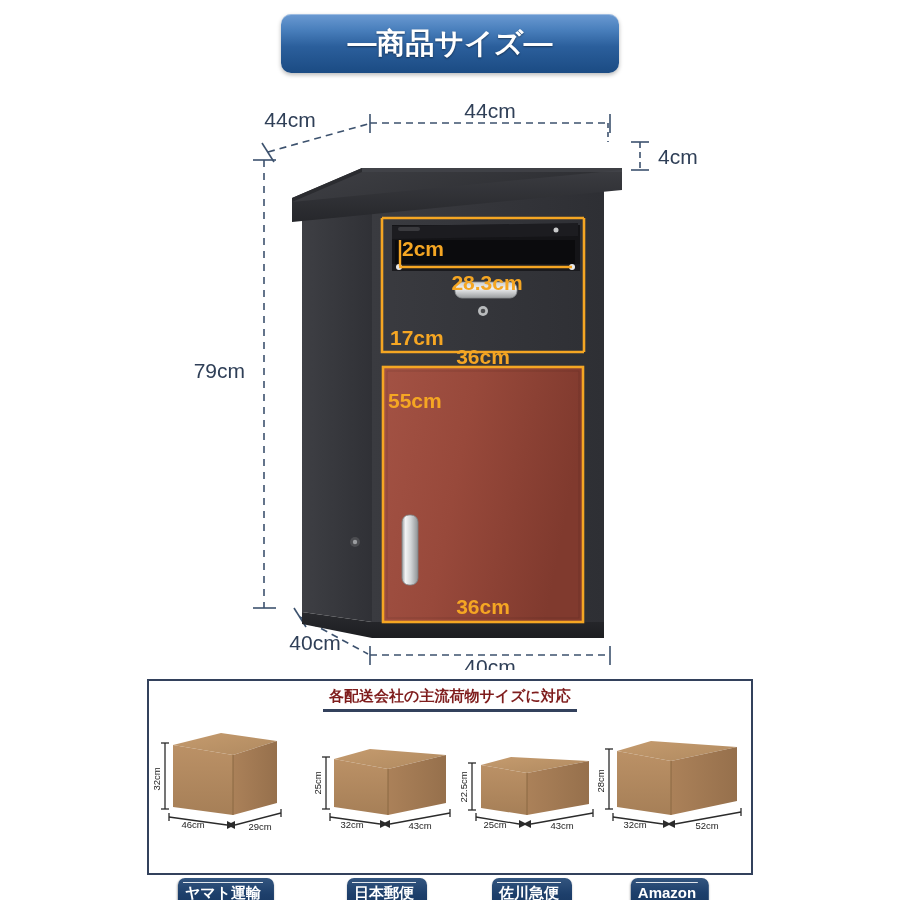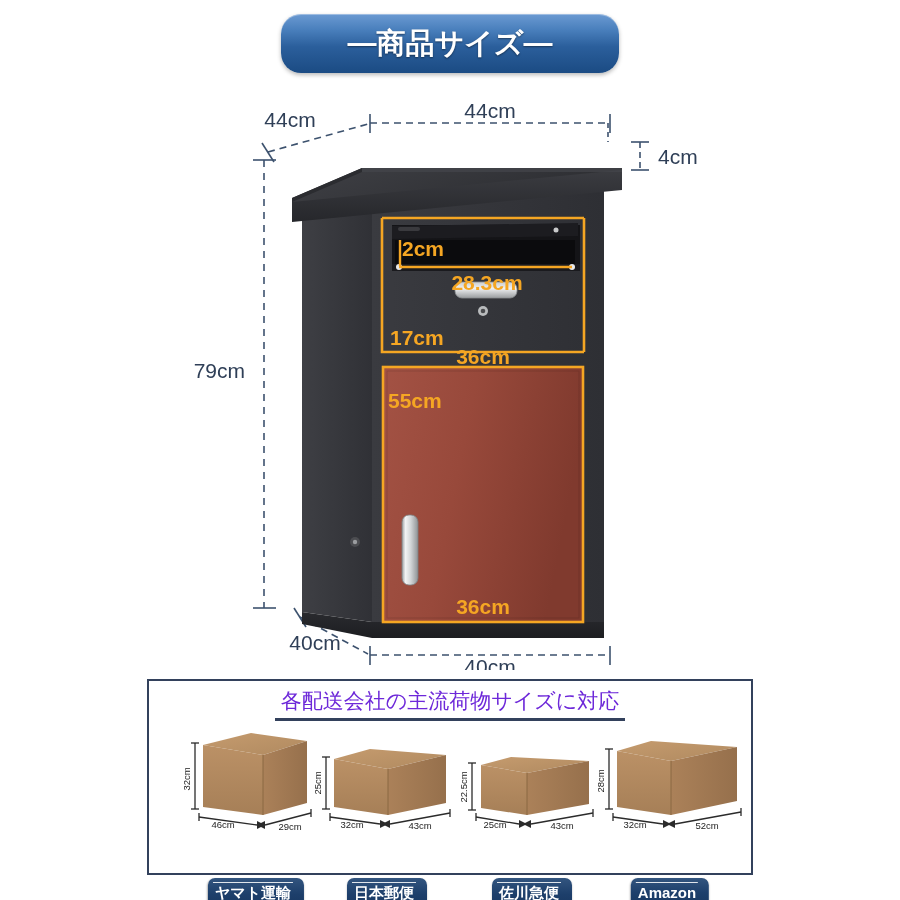--- a/index.html
+++ b/index.html
@@ -15,21 +15,21 @@
     overflow: hidden;
   }
 
   
   #title-banner {
     position: absolute;
     left: 281px;
     top: 14px;
     width: 338px;
     height: 59px;
-    border-radius: 20px;
+    border-radius: 10px;
     background: linear-gradient(180deg, #6b9ad2 0%, #4a80bd 26%, #2b5f9c 55%, #1b4b83 100%);
     box-shadow: 0 2px 4px rgba(0,0,0,0.28), inset 0 1px 0 rgba(255,255,255,0.35);
     display: flex;
     align-items: center;
     justify-content: center;
   }
   #title-banner-text {
     color: #ffffff;
     font-size: 29px;
     font-weight: bold;
@@ -60,23 +60,23 @@
   }
   #delivery-title-wrap {
     position: absolute;
     left: 0;
     top: 6px;
     width: 100%;
     text-align: center;
   }
   #delivery-title {
     display: inline-block;
-    color: #6d28d9;
-    font-size: 21px;
-    font-weight: normal;
+    color: #7f1d1d;
+    font-size: 15px;
+    font-weight: bold;
     padding: 0 6px 3px 6px;
     border-bottom: 3px solid #33415c;
     white-space: nowrap;
   }
   .pkg-slot {
     position: absolute;
     top: 46px;
     width: 150px;
     height: 145px;
   }
@@ -258,21 +258,21 @@
       <text x="483" y="524" font-size="21" text-anchor="middle">36cm</text>
     </g>
   </svg>
 </div>
 
 <div id="delivery-panel">
   <div id="delivery-title-wrap">
     <span id="delivery-title">各配送会社の主流荷物サイズに対応</span>
   </div>
 
-  <div class="pkg-slot" style="left:32px;">
+  <div class="pkg-slot" style="left:2px;">
     <svg class="pkg-figure" viewBox="0 0 150 105">
       <defs>
         <linearGradient id="boxTop0" x1="0" y1="0" x2="1" y2="1">
           <stop offset="0%" stop-color="#c59b6e"></stop>
             <stop offset="100%" stop-color="#b08a60"></stop>
         </linearGradient>
         <linearGradient id="boxFront0" x1="0" y1="0" x2="0" y2="1">
           <stop offset="0%" stop-color="#bb9166"></stop>
             <stop offset="100%" stop-color="#a67f57"></stop>
         </linearGradient>

